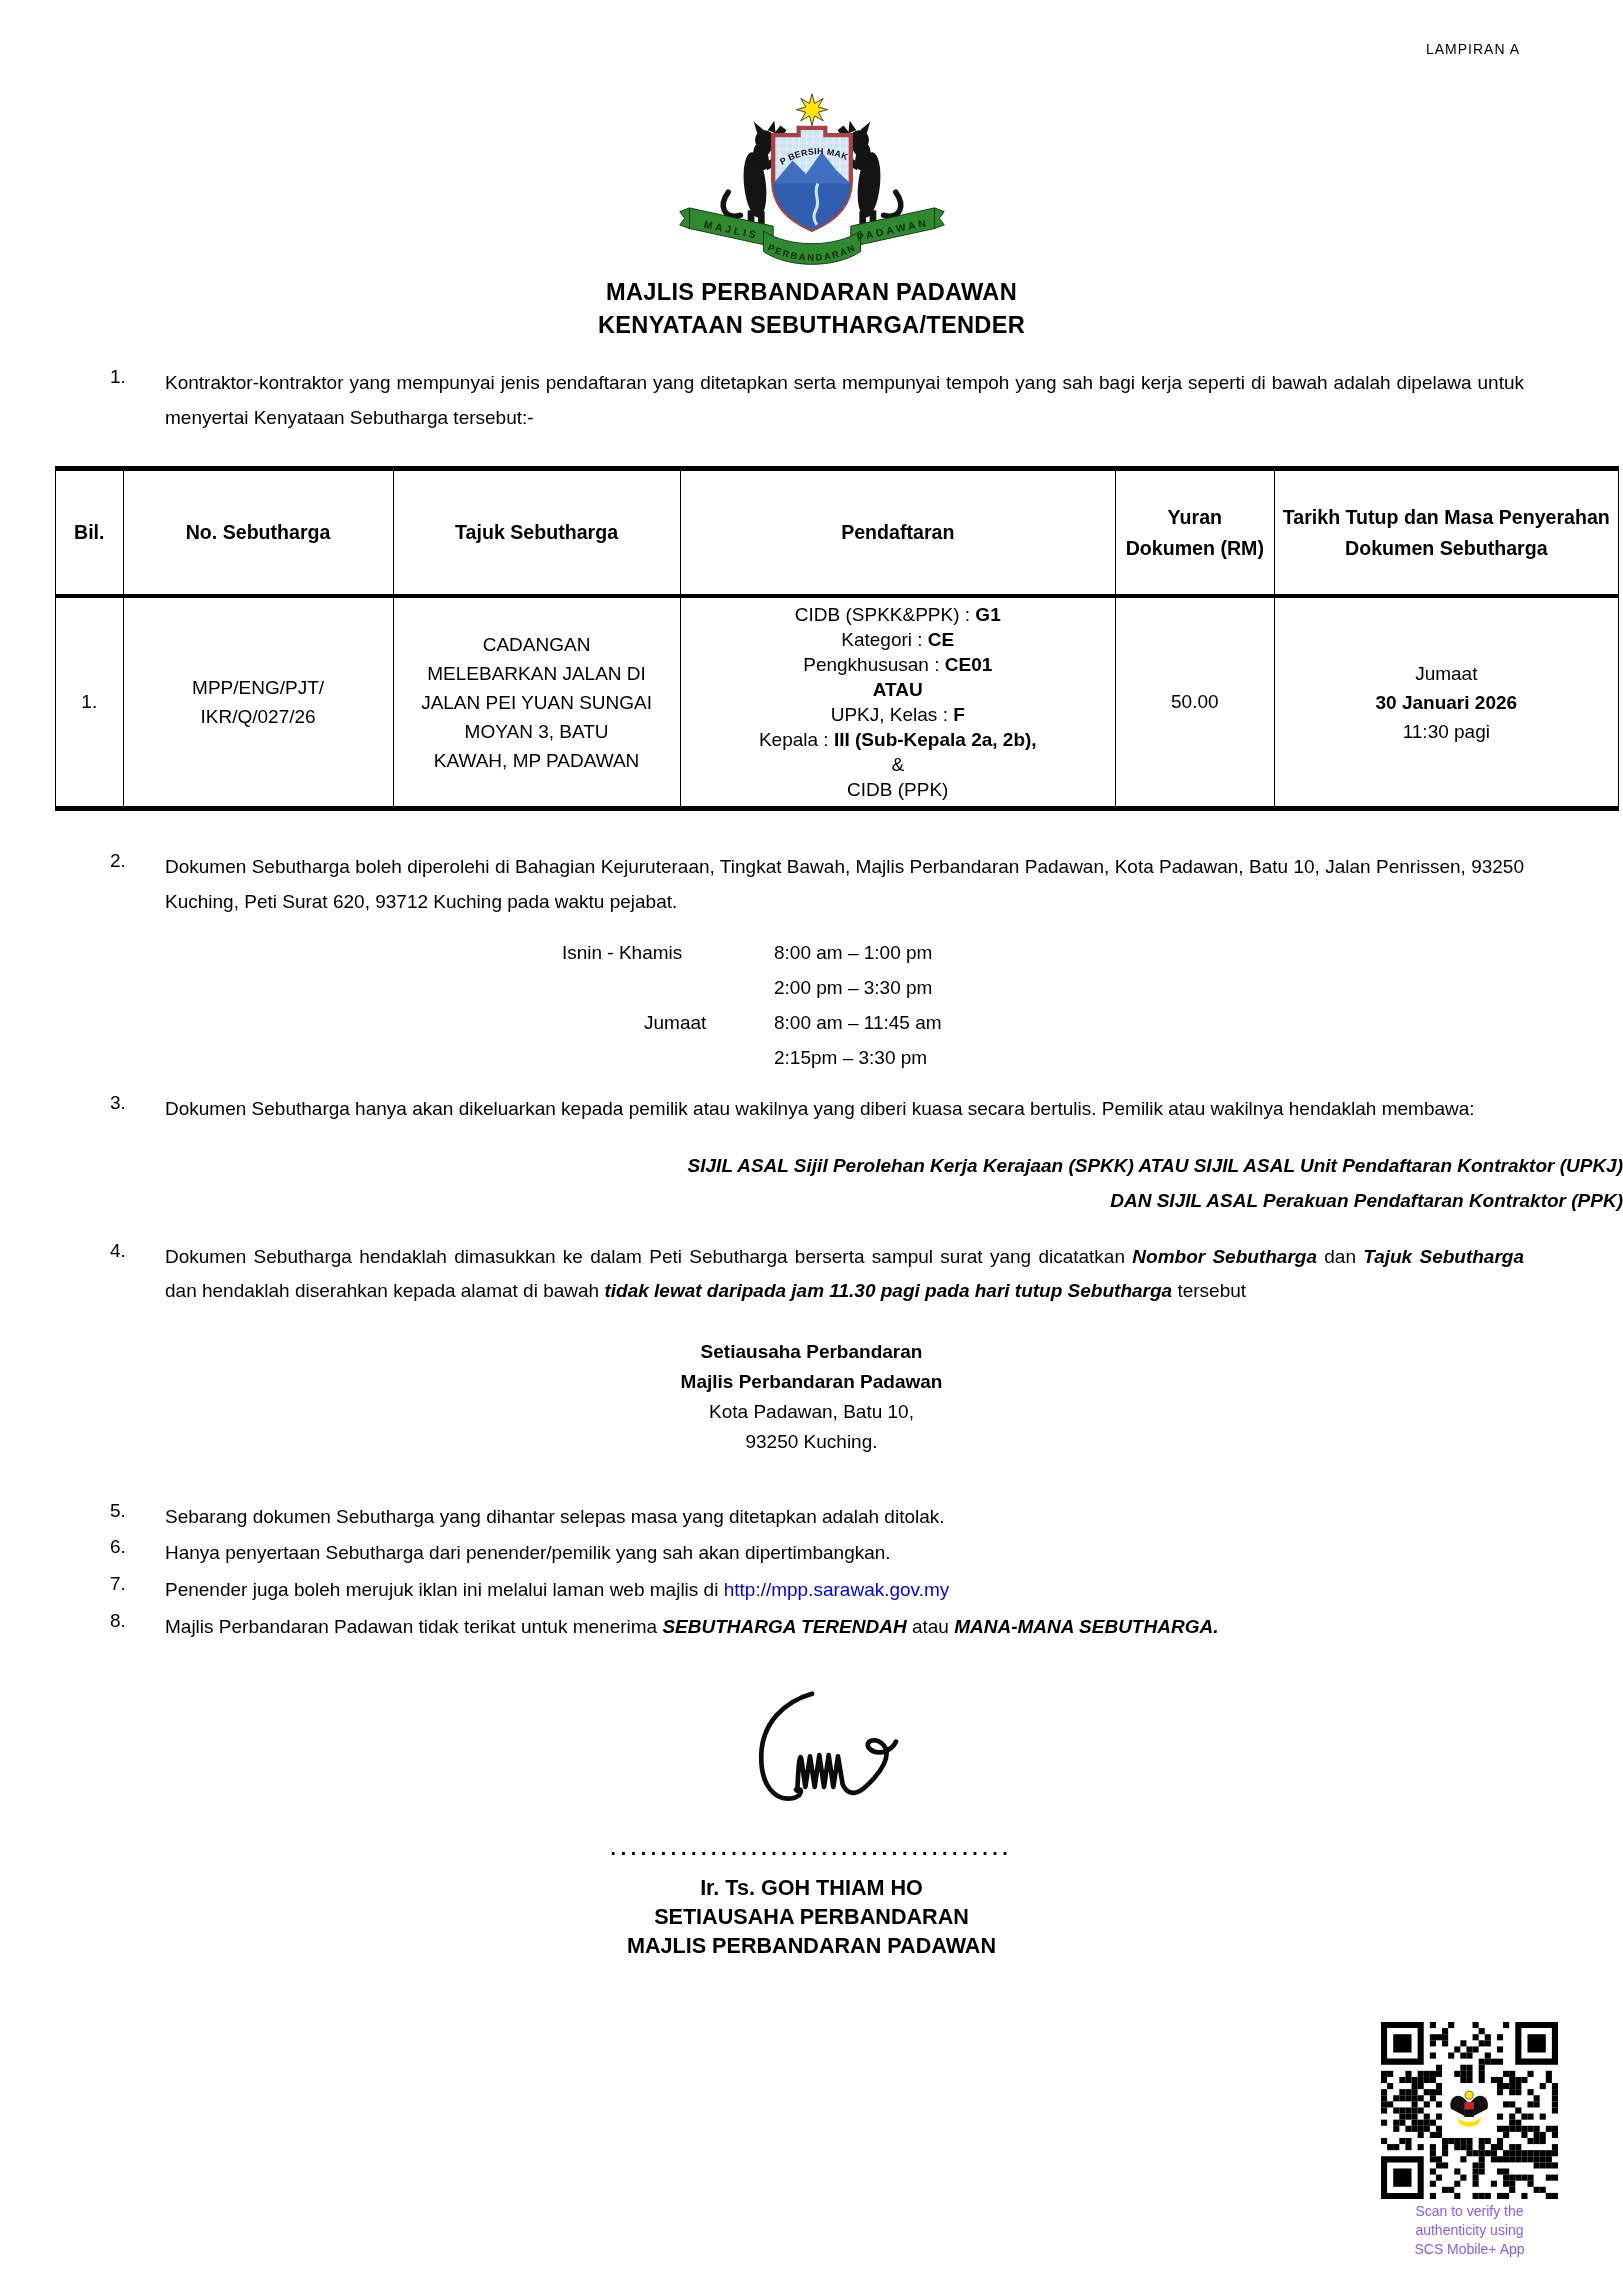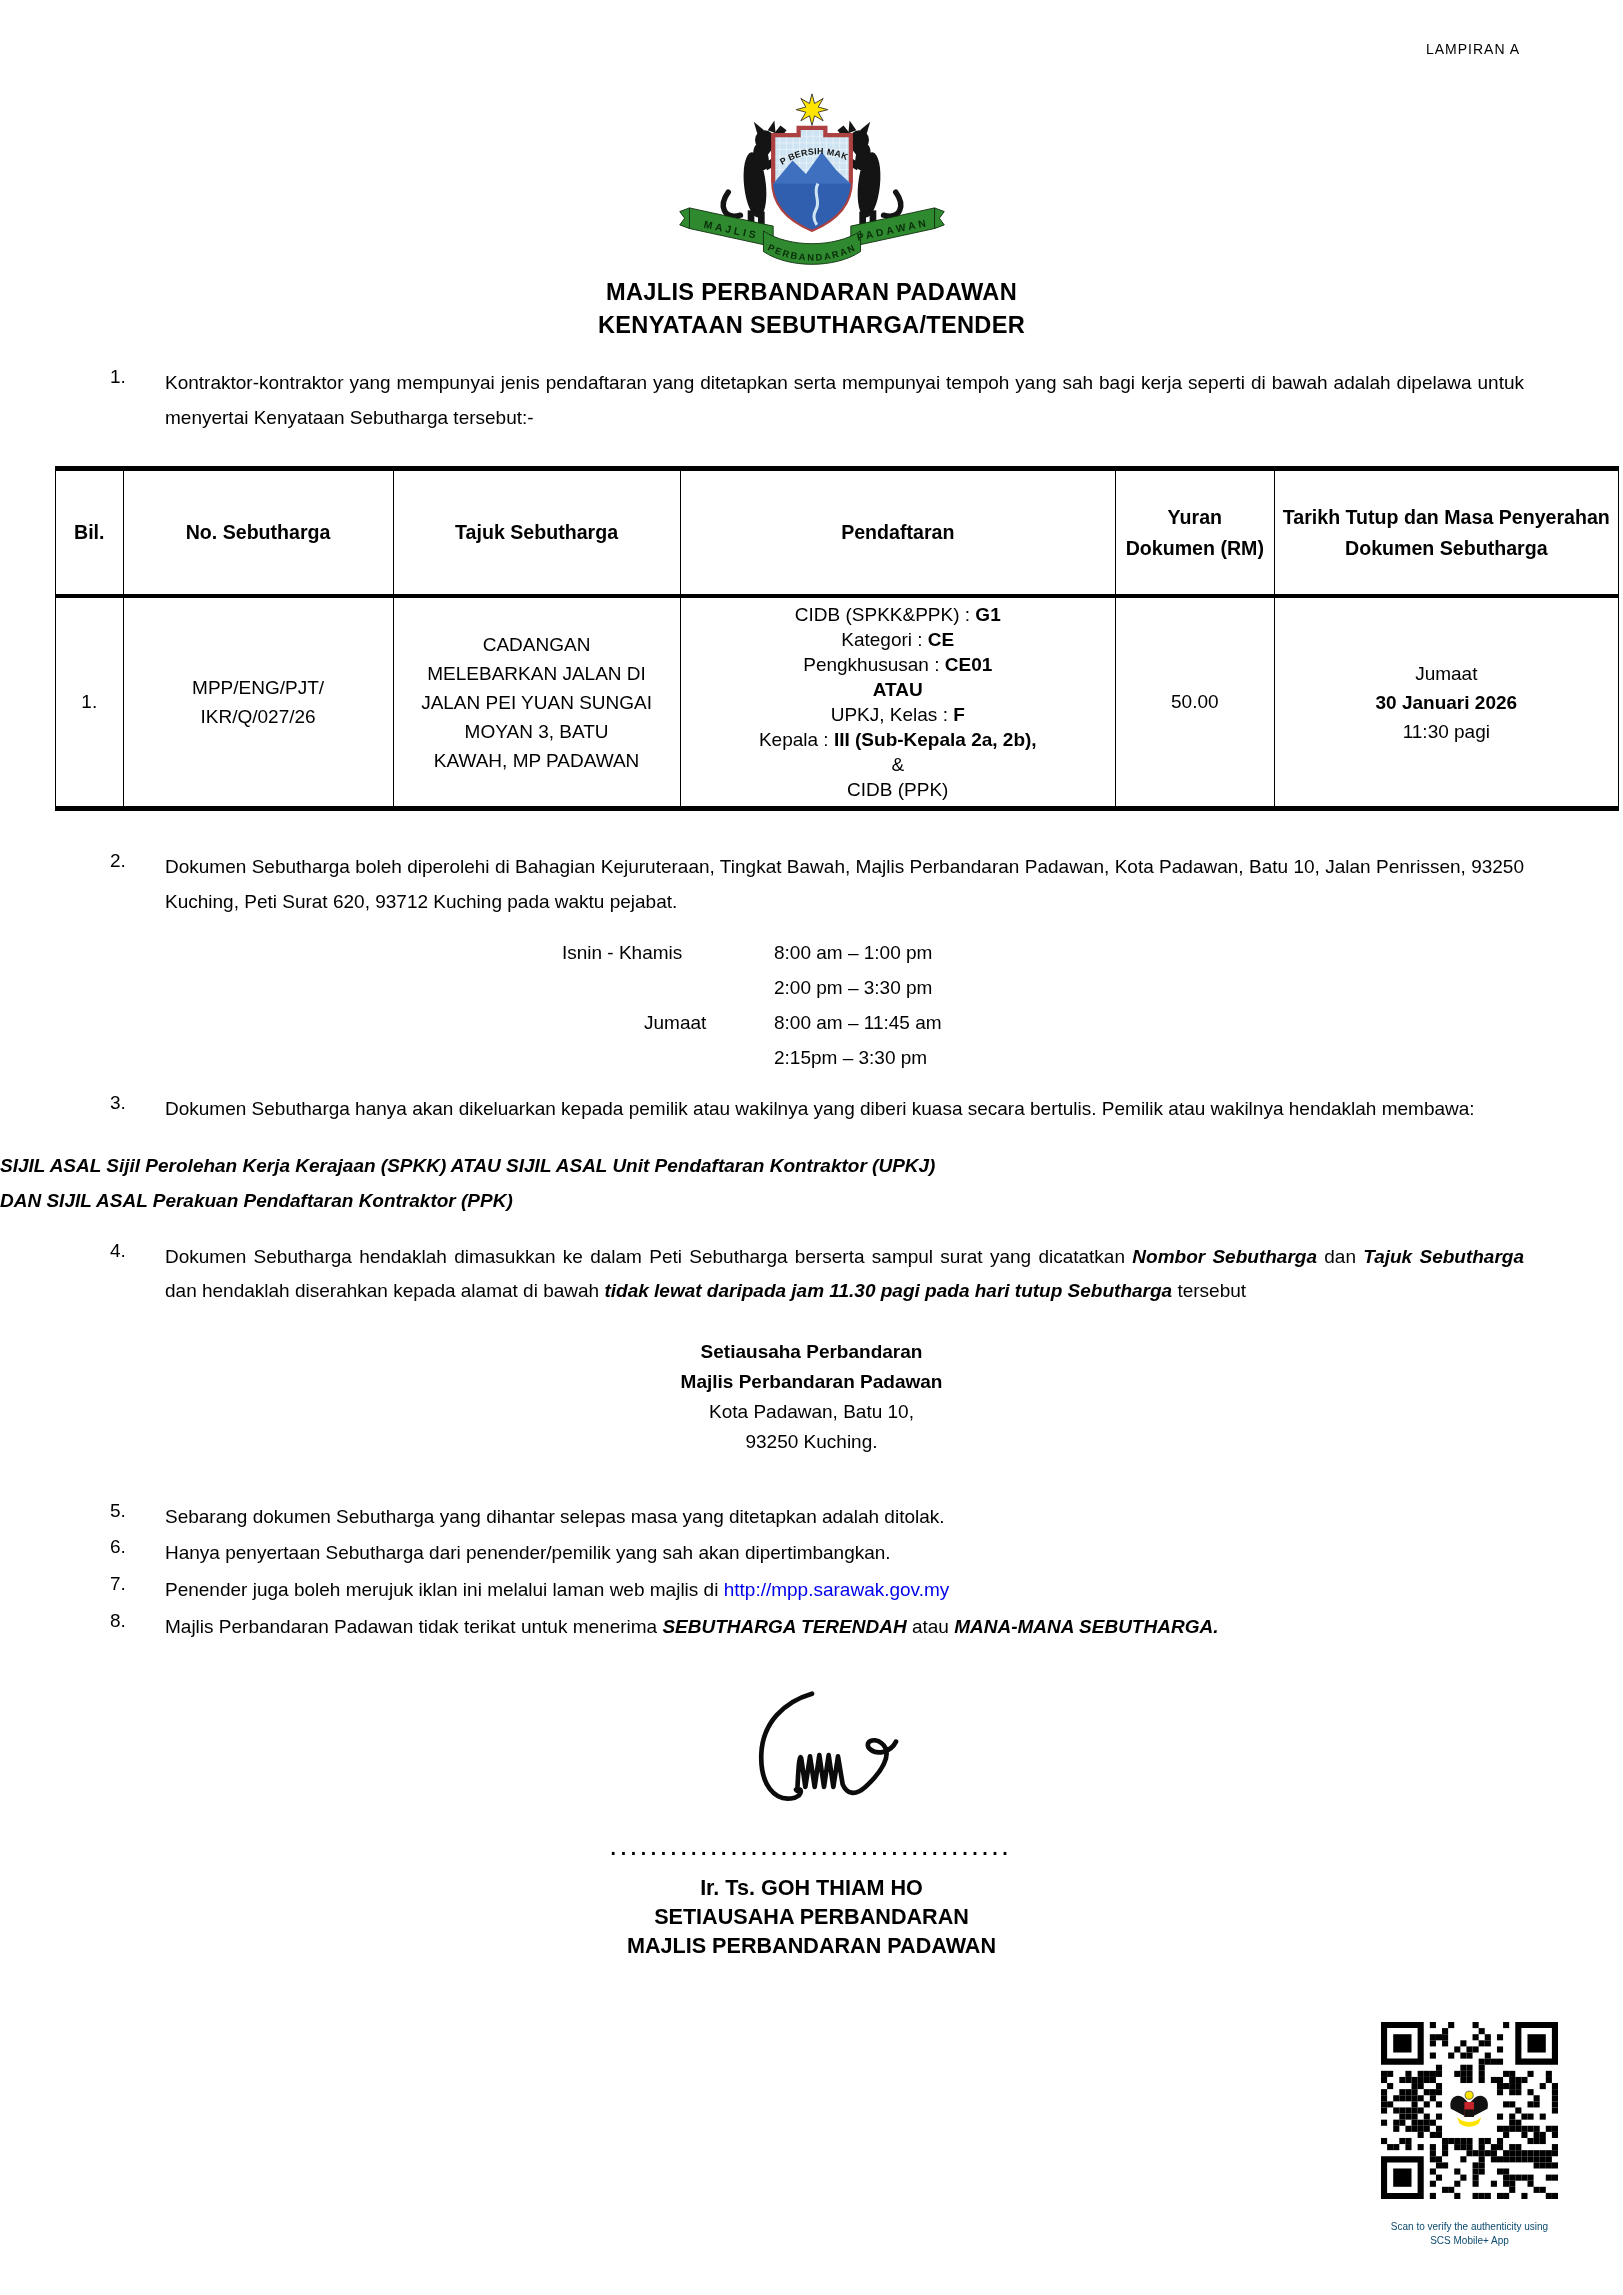--- a/index.html
+++ b/index.html
@@ -27,34 +27,34 @@
   .cell-lines div{line-height:29px}
   .pend div{line-height:25px}
   .tarikh div{line-height:29px}
 
   .hours{margin:15.7px 0 0 558px;display:grid;grid-template-columns:216px auto;line-height:35px}
   .hours .lbl{padding-left:3.9px}
   .hours .lbl.indent{padding-left:86px}
 
   .p2{margin-top:39px}
   .p3{margin-top:17px}
-  .sijil{margin-top:22px;text-align:left;font-weight:bold;font-style:italic;line-height:1.83}
+  .sijil{margin-top:22px;text-align:right;font-weight:bold;font-style:italic;line-height:1.83}
   .p4{margin-top:21px}
   .address{margin-top:27.5px;text-align:center;line-height:30px}
   .address .b{font-weight:bold}
   .plist{margin-top:43px}
   .plist .para{margin-bottom:2px}
   .sigblock{margin-top:34px;text-align:center}
   .sig-svg{display:block;margin:0 auto}
   .dotline{font-weight:bold;font-size:19.6px;letter-spacing:4.6px;line-height:19.6px;white-space:nowrap}
   .signame{margin-top:15px;font-weight:bold;font-size:21.6px;line-height:29px}
 
   .qr{position:absolute;top:2022px;right:63px;width:181px;text-align:center}
   .qr svg{display:block;margin:0 auto}
-  .qr .cap{margin-top:21px;font-size:10px;line-height:1.35;color:#0c4a6e}
+  .qr .cap{margin-top:3px;font-size:14px;line-height:1.35;color:#8b5cf6}
 </style>
 </head>
 <body>
 
 <div class="page">
 
   <div class="lampiran">LAMPIRAN A</div>
 
   <div class="logo-wrap">
     <svg width="302" height="182" viewBox="0 0 460 300" style="font-size:29px">

